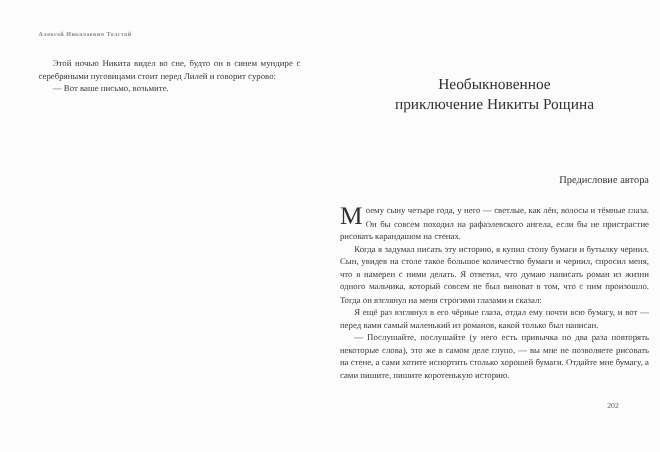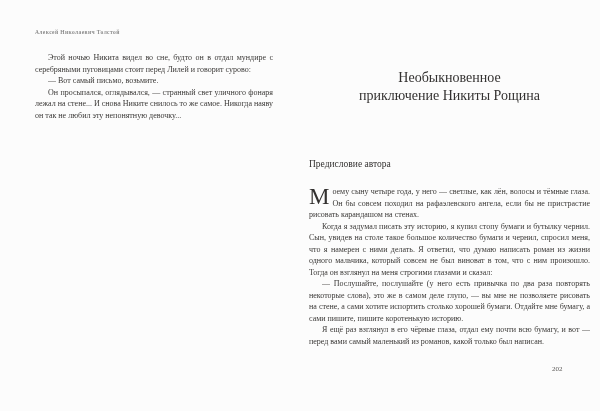--- a/index.html
+++ b/index.html
@@ -36,21 +36,21 @@
 
   .chapter-title {
     position: absolute; top: 69px; left: 0; width: 100%;
     text-align: center;
     font-size: 14px; line-height: 17.5px;
     white-space: pre-line;
     color: #333130;
   }
   .section-title {
     position: absolute; top: 159px; left: 0; width: 100%;
-    text-align: left;
+    text-align: right;
     font-size: 9.5px;
     color: #333130;
   }
 
   .dropcap-para { text-indent: 0 !important; }
   .drop-cap {
     float: left;
     font-size: 23px;
     line-height: 19px;
     padding: 1px 3px 0 0;
@@ -63,35 +63,34 @@
     color: #5a5856;
   }
 </style>
 </head>
 <body>
 
 <div class="page page-left">
   <div class="running-header">Алексей Николаевич Толстой</div>
 
   <div class="body-text body-left">
-    <p>Этой ночью Никита видел во сне, будто он в отдал мундире с серебряными пуговицами стоит перед Лилей и говорит сурово:</p>
-    <p>— Вот самый письмо, возьмите.</p>
-    <p>Он просыпался, оглядывался, — странный свет уличного фонаря лежал на стене... И снова Никите снилось то же самое. Никогда наяву он так не любил эту непонятную девочку...</p>
+    <p>Этой ночью Никита видел во сне, будто он в синем мундире с серебряными пуговицами стоит перед Лилей и говорит сурово:</p>
+    <p>— Вот ваше письмо, возьмите.</p>
   </div>
 </div>
 
 <div class="page page-right">
   <div class="chapter-title">Необыкновенное
 приключение Никиты Рощина</div>
 
   <div class="section-title">Предисловие автора</div>
 
   <div class="body-text body-right">
     <p class="dropcap-para">
       <span class="drop-cap">М</span><span>оему сыну четыре года, у него — светлые, как лён, волосы и тёмные глаза. Он бы совсем походил на рафаэлевского ангела, если бы не пристрастие рисовать карандашом на стенах.</span>
     </p>
     <p>Когда я задумал писать эту историю, я купил стопу бумаги и бутылку чернил. Сын, увидев на столе такое большое количество бумаги и чернил, спросил меня, что я намерен с ними делать. Я ответил, что думаю написать роман из жизни одного мальчика, который совсем не был виноват в том, что с ним произошло. Тогда он взглянул на меня строгими глазами и сказал:</p>
+    <p>Я ещё раз взглянул в его чёрные глаза, отдал ему почти всю бумагу, и вот — перед вами самый маленький из романов, какой только был написан.</p>
     <p>— Послушайте, послушайте (у него есть привычка по два раза повторять некоторые слова), это же в самом деле глупо, — вы мне не позволяете рисовать на стене, а сами хотите испортить столько хорошей бумаги. Отдайте мне бумагу, а сами пишите, пишите коротенькую историю.</p>
-    <p>Я ещё раз взглянул в его чёрные глаза, отдал ему почти всю бумагу, и вот — перед вами самый маленький из романов, какой только был написан.</p>
   </div>
 </div>
 
 <div class="page-number">202</div>
 
 </body></html>

